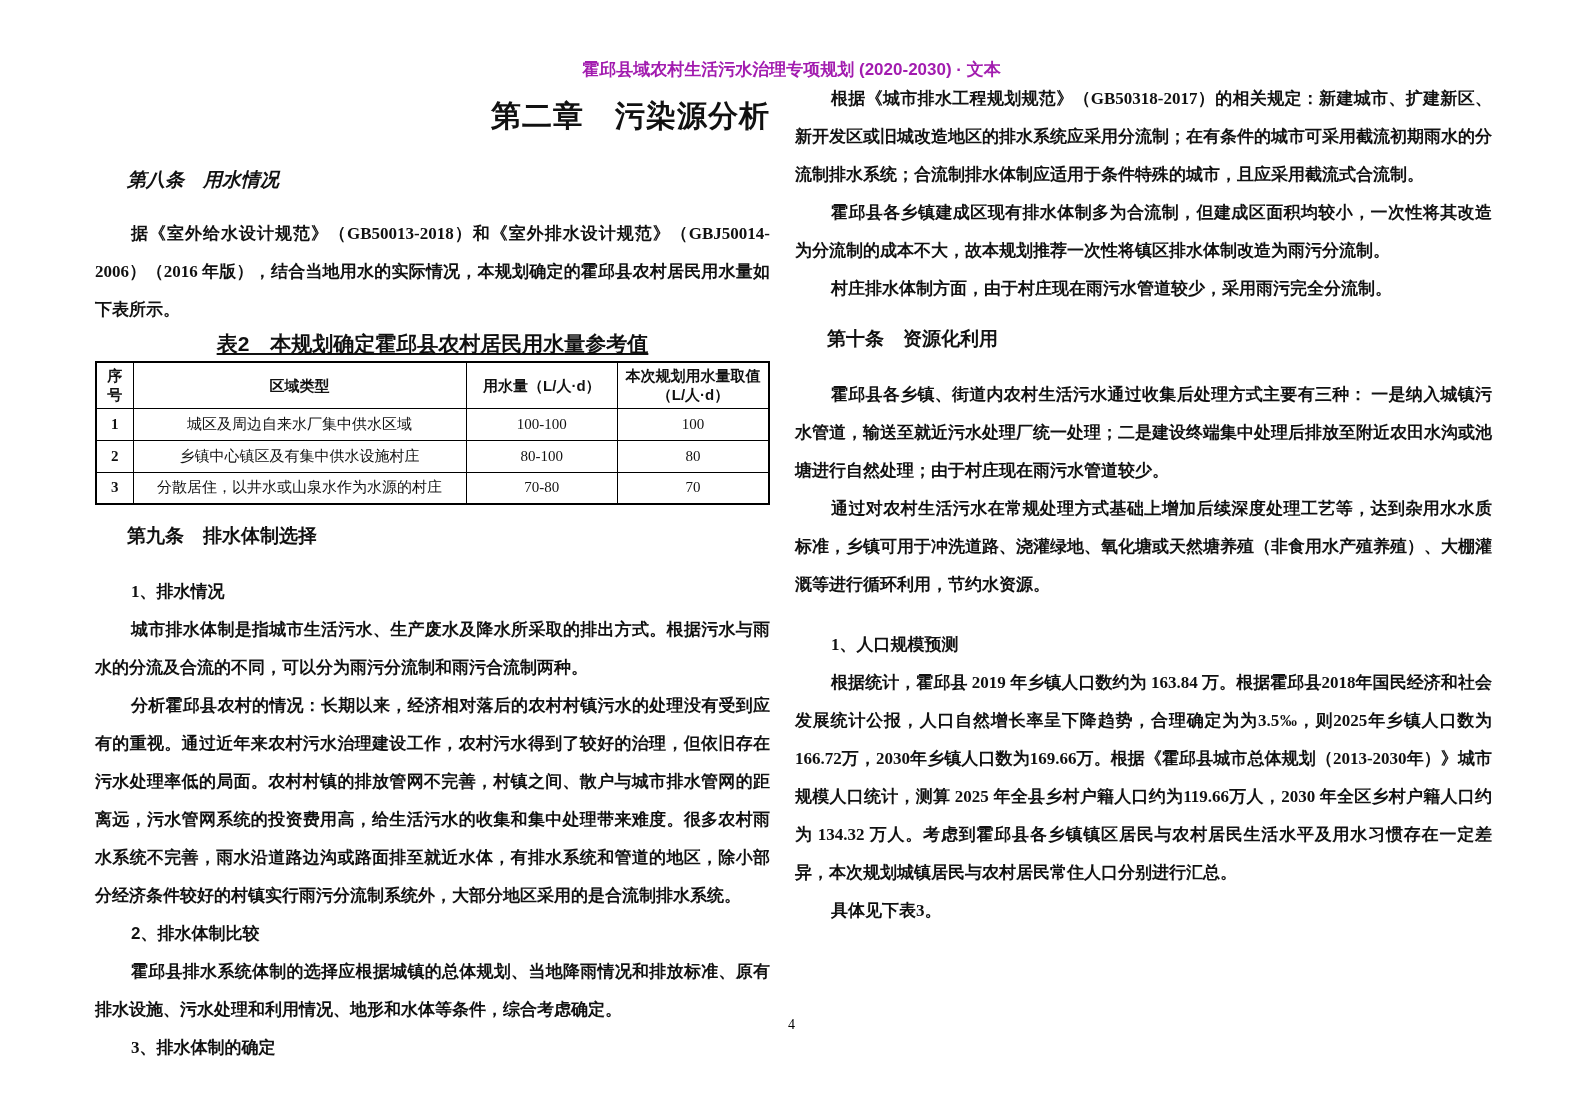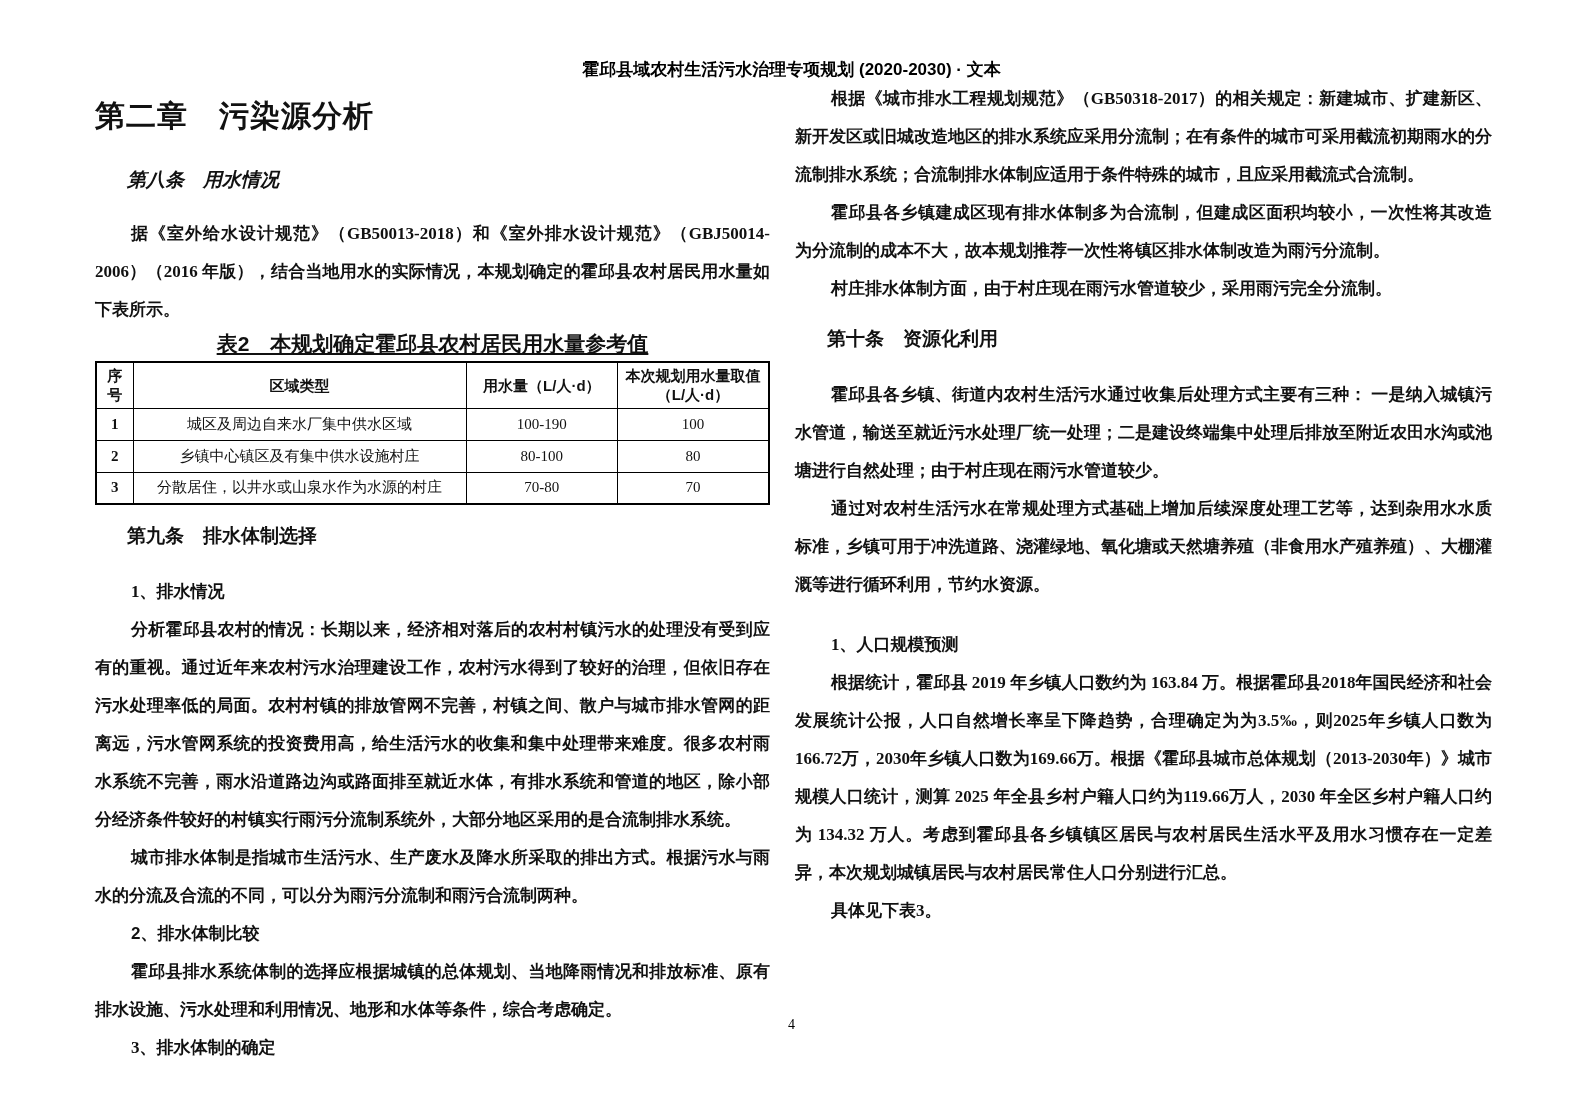--- a/index.html
+++ b/index.html
@@ -8,35 +8,35 @@
     width: 1583px; height: 1119px;
     position: relative;
     overflow: hidden;
     font-family: "Liberation Serif", "DejaVu Serif", serif;
     color: #111111;
   }
   .page-header {
     position: absolute; top: 58px; left: 0; width: 100%;
     text-align: center;
     font-family: "Liberation Sans", "DejaVu Sans", sans-serif;
-    font-weight: bold; font-size: 17px; color: #000000;
+    font-weight: bold; font-size: 17px; color: #a21caf;
   }
   .col {
     position: absolute;
     font-size: 17px;
     line-height: 38px;
     text-align: justify;
   }
   .col-left  { left: 95px;  top: 95px;  width: 675px; }
   .col-right { left: 795px; top: 80px;  width: 697px; }
 
   .chapter-title {
     font-family: "Liberation Sans", "DejaVu Sans", sans-serif;
     font-weight: bold; font-size: 30px; line-height: 42px;
-    text-align: left; letter-spacing: 1px;
+    text-align: right; letter-spacing: 1px;
   }
   .sec-title {
     font-family: "Liberation Sans", "DejaVu Sans", sans-serif;
     font-weight: bold; font-size: 19px; line-height: 26px;
     padding-left: 32px; text-align: left;
   }
   .para { text-indent: 36px; font-weight: bold; }
   .sub-bold {
     font-family: "Liberation Sans", "DejaVu Sans", sans-serif;
     font-weight: bold;
@@ -100,43 +100,43 @@
         <th class="w-no">序号</th>
         <th class="w-type">区域类型</th>
         <th class="w-use">用水量（L/人·d）</th>
         <th class="w-plan">本次规划用水量取值（L/人·d）</th>
       </tr>
     </thead>
     <tbody>
       <tr>
         <td>1</td>
         <td class="cell-type">城区及周边自来水厂集中供水区域</td>
-        <td class="cell-type">100-190</td>
+        <td class="cell-type">100-100</td>
         <td class="cell-type">100</td>
       </tr>
       <tr>
         <td>2</td>
         <td class="cell-type">乡镇中心镇区及有集中供水设施村庄</td>
         <td class="cell-type">80-100</td>
         <td class="cell-type">80</td>
       </tr>
       <tr>
         <td>3</td>
         <td class="cell-type">分散居住，以井水或山泉水作为水源的村庄</td>
         <td class="cell-type">70-80</td>
         <td class="cell-type">70</td>
       </tr>
     </tbody>
   </table>
 
   <div class="sec-title mt-18">第九条　排水体制选择</div>
 
   <p class="para mt-24">1、排水情况</p>
+  <p class="para">城市排水体制是指城市生活污水、生产废水及降水所采取的排出方式。根据污水与雨水的分流及合流的不同，可以分为雨污分流制和雨污合流制两种。</p>
   <p class="para">分析霍邱县农村的情况：长期以来，经济相对落后的农村村镇污水的处理没有受到应有的重视。通过近年来农村污水治理建设工作，农村污水得到了较好的治理，但依旧存在污水处理率低的局面。农村村镇的排放管网不完善，村镇之间、散户与城市排水管网的距离远，污水管网系统的投资费用高，给生活污水的收集和集中处理带来难度。很多农村雨水系统不完善，雨水沿道路边沟或路面排至就近水体，有排水系统和管道的地区，除小部分经济条件较好的村镇实行雨污分流制系统外，大部分地区采用的是合流制排水系统。</p>
-  <p class="para">城市排水体制是指城市生活污水、生产废水及降水所采取的排出方式。根据污水与雨水的分流及合流的不同，可以分为雨污分流制和雨污合流制两种。</p>
   <p class="para sub-bold">2、排水体制比较</p>
   <p class="para">霍邱县排水系统体制的选择应根据城镇的总体规划、当地降雨情况和排放标准、原有排水设施、污水处理和利用情况、地形和水体等条件，综合考虑确定。</p>
   <p class="para">3、排水体制的确定</p>
 </div>
 
 <div class="col col-right">
   <p class="para">根据《城市排水工程规划规范》（GB50318-2017）的相关规定：新建城市、扩建新区、新开发区或旧城改造地区的排水系统应采用分流制；在有条件的城市可采用截流初期雨水的分流制排水系统；合流制排水体制应适用于条件特殊的城市，且应采用截流式合流制。</p>
   <p class="para">霍邱县各乡镇建成区现有排水体制多为合流制，但建成区面积均较小，一次性将其改造为分流制的成本不大，故本规划推荐一次性将镇区排水体制改造为雨污分流制。</p>
   <p class="para">村庄排水体制方面，由于村庄现在雨污水管道较少，采用雨污完全分流制。</p>
 

